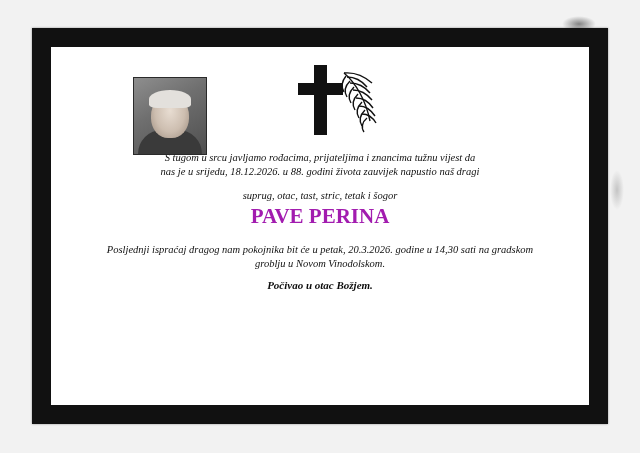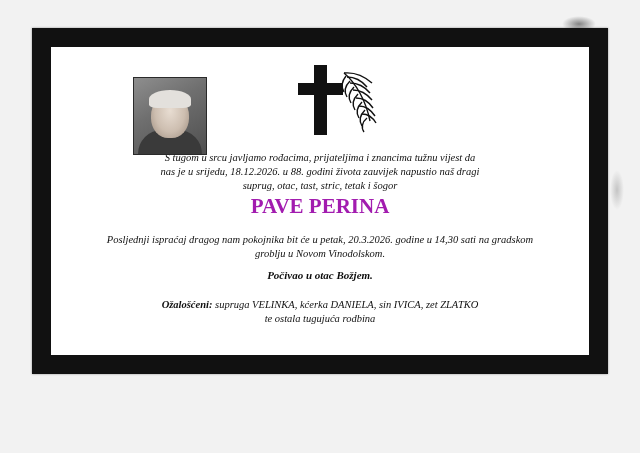--- a/index.html
+++ b/index.html
@@ -25,21 +25,21 @@
     left: 0; top: 0;
     width: 640px; height: 453px;
     background: #f2f2f2;
   }
   
   .card-outer {
     position: absolute;
     left: 32px;
     top: 28px;
     width: 576px;
-    height: 346px;
+    height: 396px;
     background: #111111;
     box-shadow: 0 0 2px rgba(0,0,0,0.4);
   }
   .card-inner {
     position: absolute;
     left: 17px;
     top: 17px;
     right: 17px;
     bottom: 17px;
     background: #ffffff;
@@ -108,21 +108,21 @@
   .intro {
     margin: 2px 52px 0 52px;
     text-align: center;
     font-size: 10.5px;
     line-height: 14px;
     font-style: italic;
     color: #101010;
   }
   .intro .l1 { display:block; }
   .intro .l2 { display:block; }
-  .intro .l3 { display:block; }
+  .intro .l3 { display:block;margin-top:10px; }
   .name {
     margin-top: 14px;
     text-align: center;
     font-size: 33px;
     letter-spacing: 1px;
     font-weight: 700;
     color: #080808;
     font-family: "Liberation Serif", serif;
   }
   .nickname {
@@ -227,21 +227,17 @@
 
         <div class="nickname">PAVE PERINA</div>
 
         <div class="funeral">
           <span class="l1">Posljednji ispraćaj dragog nam pokojnika bit će u petak, 20.3.2026. godine u 14,30 sati na</span>
           <span class="l2">gradskom groblju u Novom Vinodolskom.</span>
         </div>
 
         <div class="rest">Počivao u otac Božjem.</div>
 
-        <div class="mourners">
-          <span class="lead">Ožalošćeni:</span><span> supruga VELINKA, kćerka DANIELA, sin IVICA, zet ZLATKO</span>
-          <span class="l2">te ostala tugujuća rodbina</span>
-        </div>
 
       </div>
     </div>
   </div>
 </div>
 
 </body></html>

